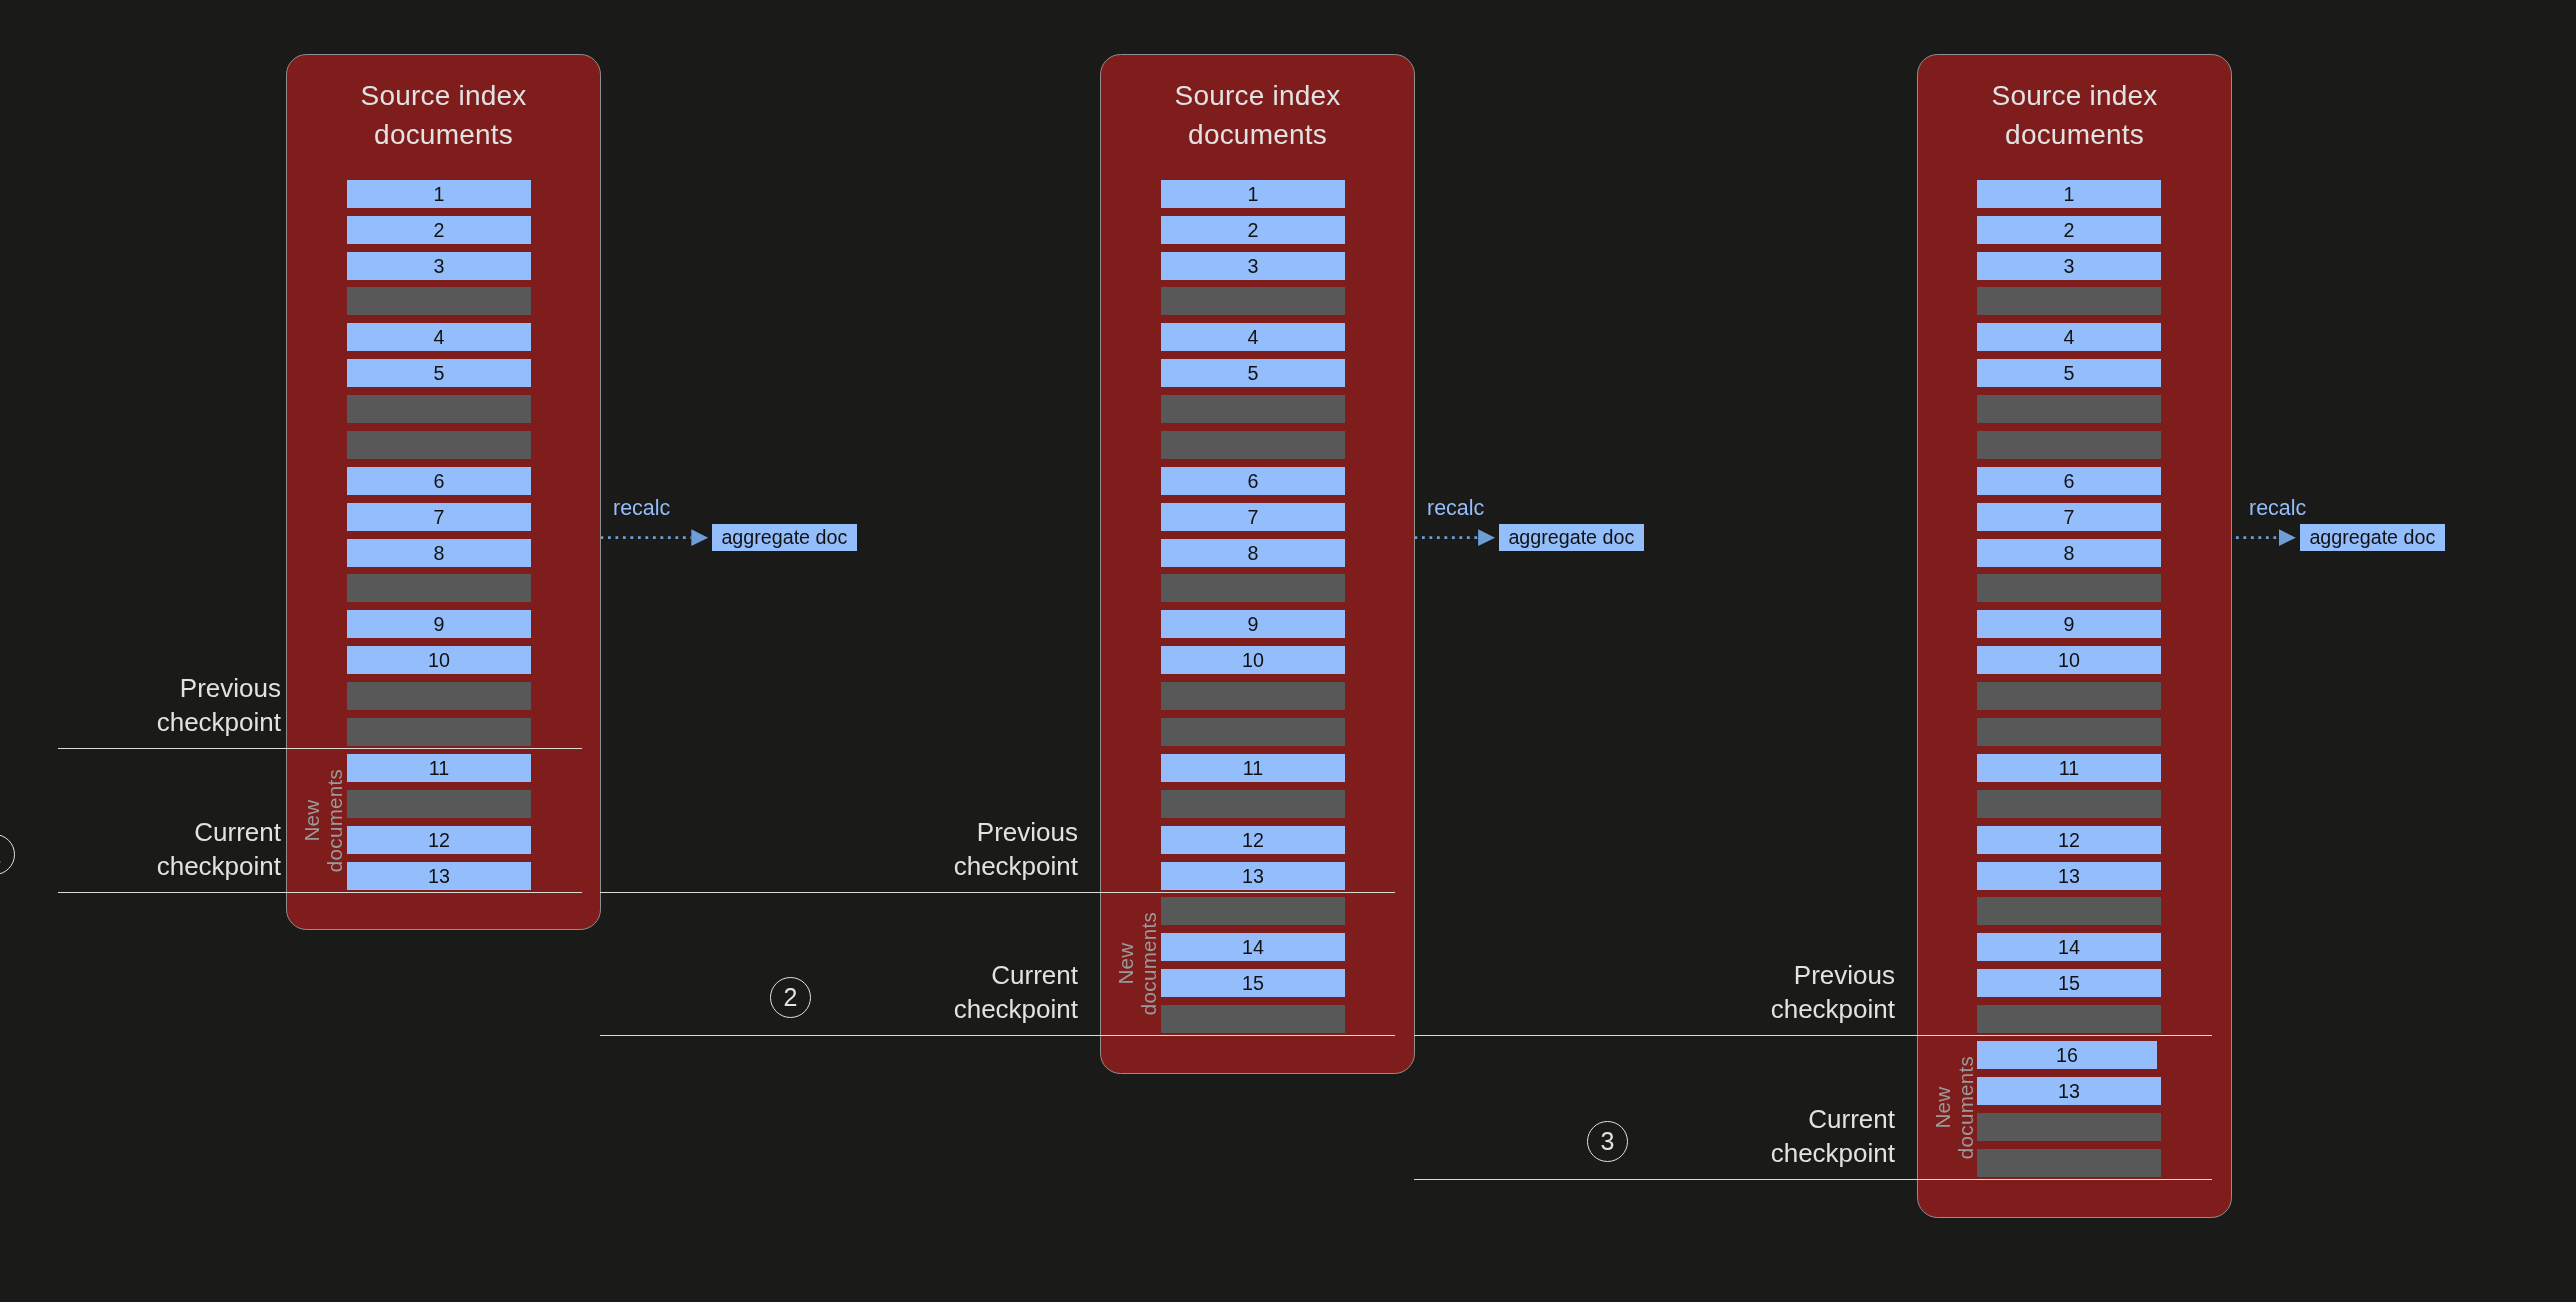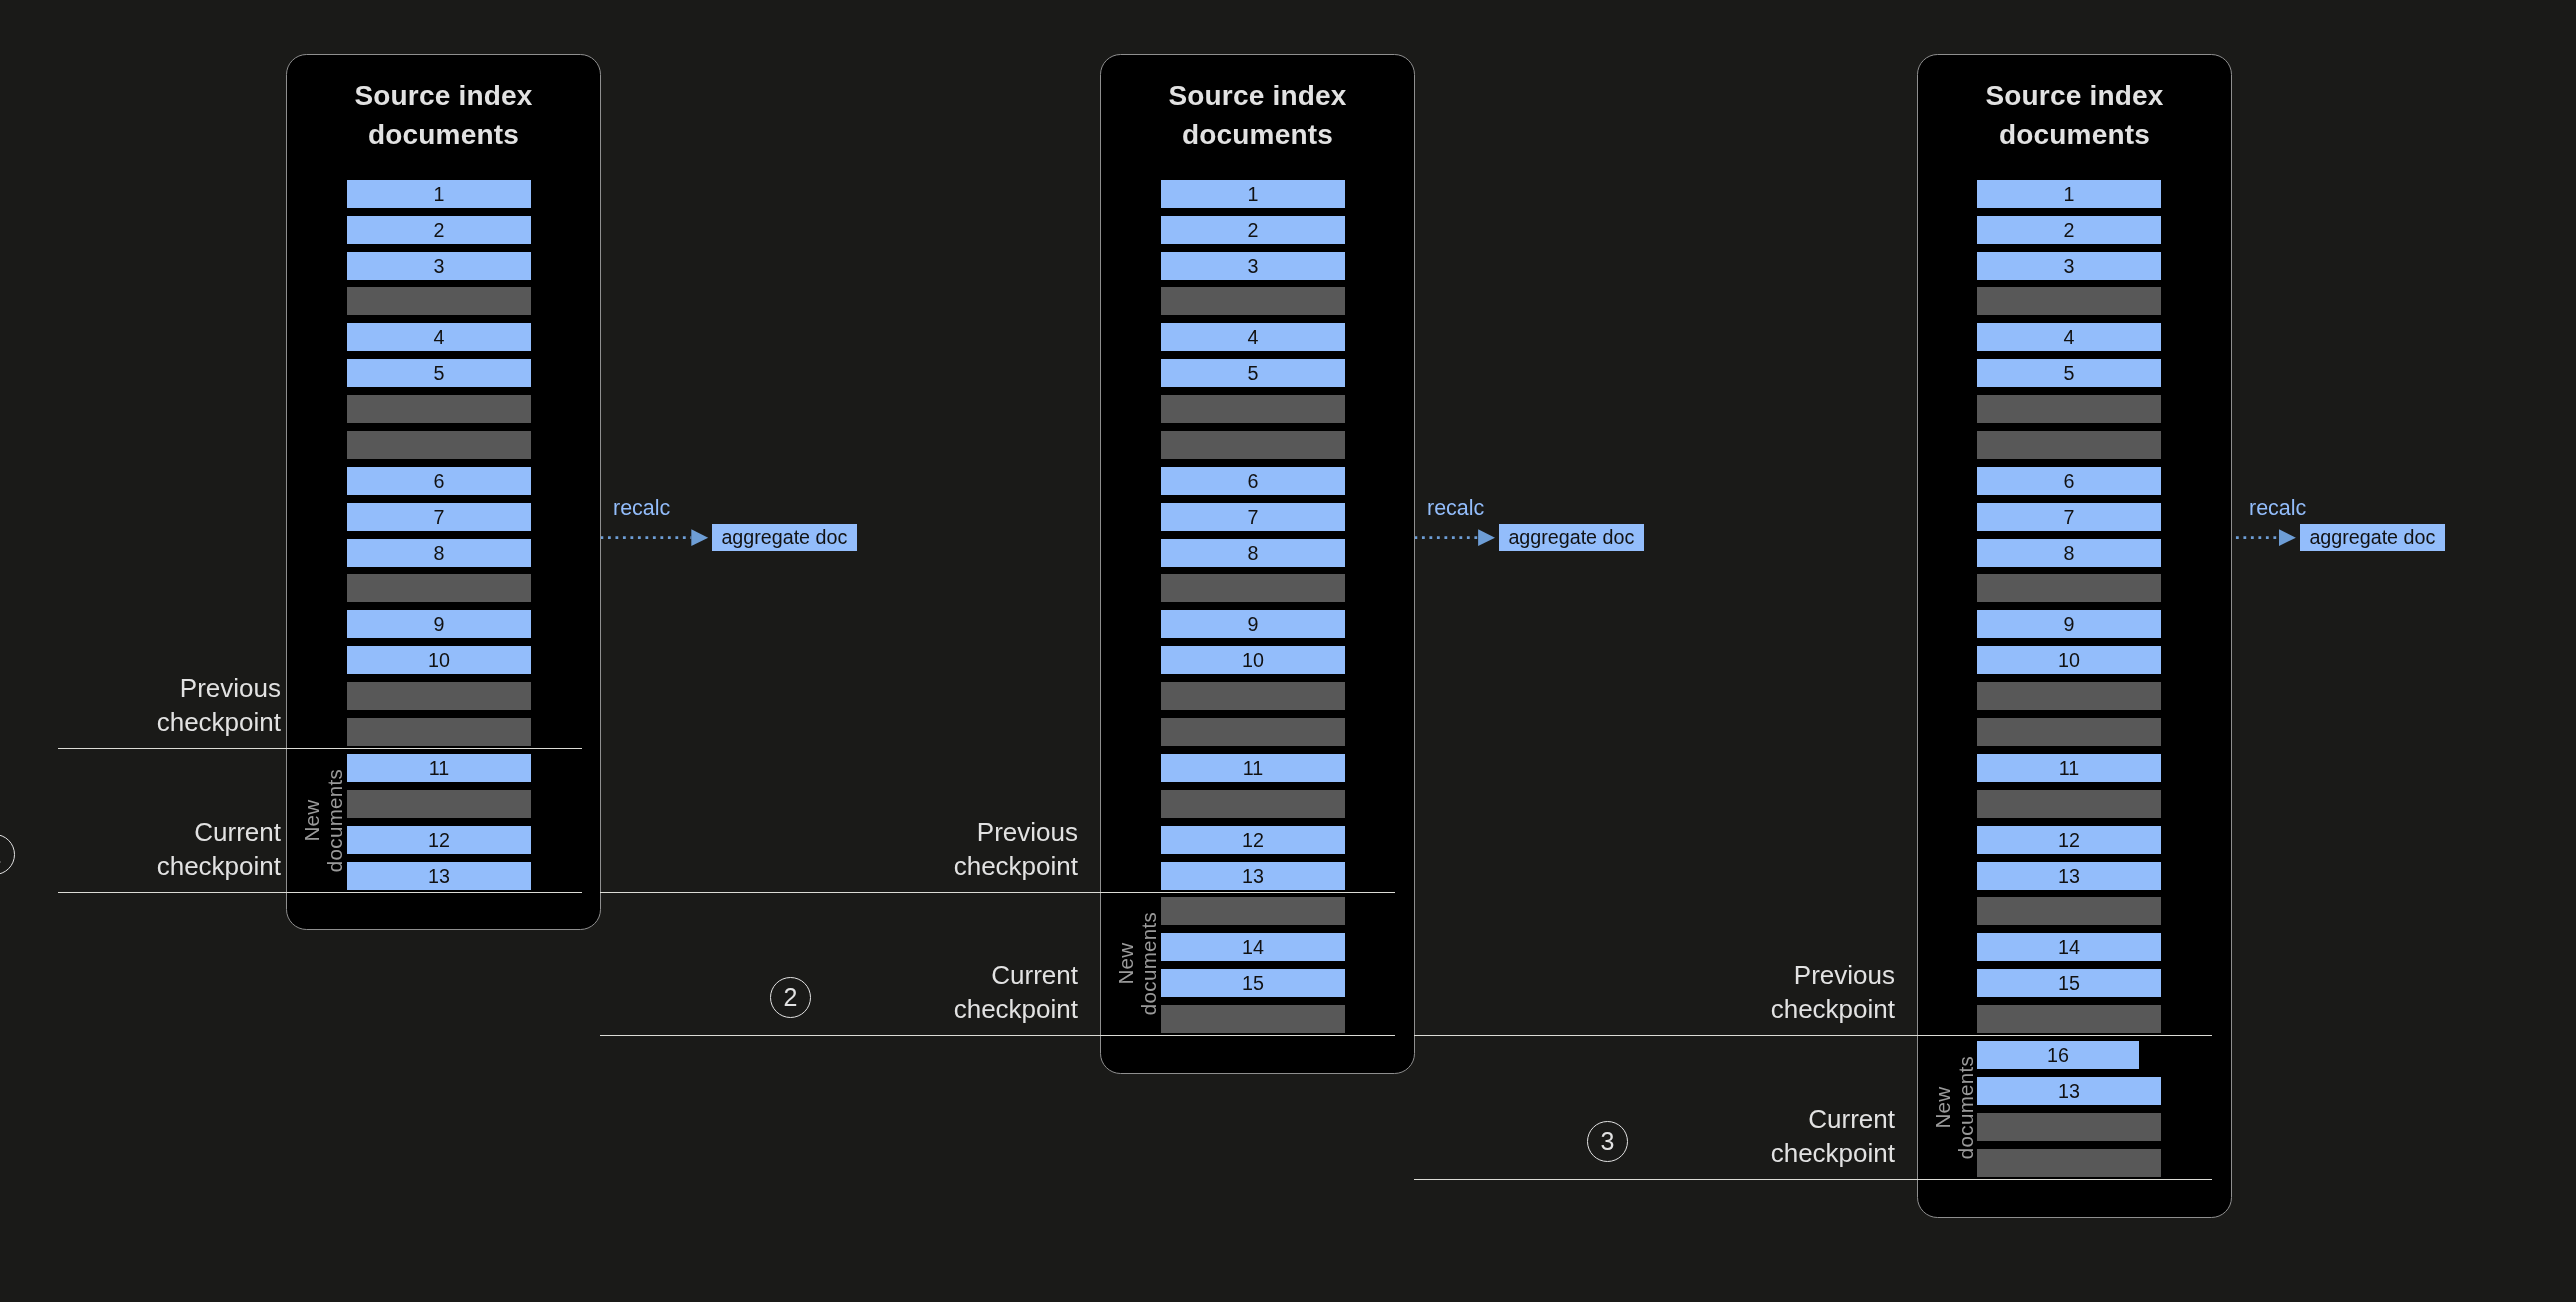--- a/index.html
+++ b/index.html
@@ -8,25 +8,24 @@
     background:#1a1a18;
     font-family:"Liberation Sans","DejaVu Sans",sans-serif;
     overflow:hidden;
     position:relative;
   }
   #stage{position:absolute;left:0;top:0;width:2576px;height:1302px;}
 
   
   .panel{
     position:absolute;
-    background:#000000;
+    background:#7f1d1d;
     border:1.9px solid #8f8f8f;
     border-radius:20.6px;
     box-sizing:border-box;
-    font-weight:bold;
   }
   .panel-title{
     position:absolute;
     left:0;right:0;
     top:20.6px;
     text-align:center;
     color:#e2e2e2;
     font-size:28px;
     line-height:39px;
     letter-spacing:0.2px;
@@ -265,21 +264,21 @@
     <div class="row blank" style="left: 1977px; top: 682px; width: 184px;"></div>
     <div class="row blank" style="left: 1977px; top: 718px; width: 184px;"></div>
     <div class="row doc" style="left: 1977px; top: 754px; width: 184px;">11</div>
     <div class="row blank" style="left: 1977px; top: 790px; width: 184px;"></div>
     <div class="row doc" style="left: 1977px; top: 826px; width: 184px;">12</div>
     <div class="row doc" style="left: 1977px; top: 862px; width: 184px;">13</div>
     <div class="row blank" style="left: 1977px; top: 897px; width: 184px;"></div>
     <div class="row doc" style="left: 1977px; top: 933px; width: 184px;">14</div>
     <div class="row doc" style="left: 1977px; top: 969px; width: 184px;">15</div>
     <div class="row blank" style="left: 1977px; top: 1005px; width: 184px;"></div>
-    <div class="row doc" style="left: 1977px; top: 1041px; width: 162px;">16</div>
+    <div class="row doc" style="left: 1977px; top: 1041px; width: 180px;">16</div>
     <div class="row doc" style="left: 1977px; top: 1077px; width: 184px;">13</div>
     <div class="row blank" style="left: 1977px; top: 1113px; width: 184px;"></div>
     <div class="row blank" style="left: 1977px; top: 1149px; width: 184px;"></div>
     <div class="recalc" style="left: 2225px; top: 496px;">recalc</div>
     <div class="aggbox" style="left: 2300px; top: 524px;">aggregate doc</div>
     <div class="ckline" style="left: 1414px; top: 1035px; width: 798px;"></div>
     <div class="ckline" style="left: 1414px; top: 1179px; width: 798px;"></div>
     <div class="cklabel" style="left: 1651px; top: 958px; width: 244px;">Previous
 checkpoint</div>
     <div class="cklabel" style="left: 1651px; top: 1102px; width: 244px;">Current

